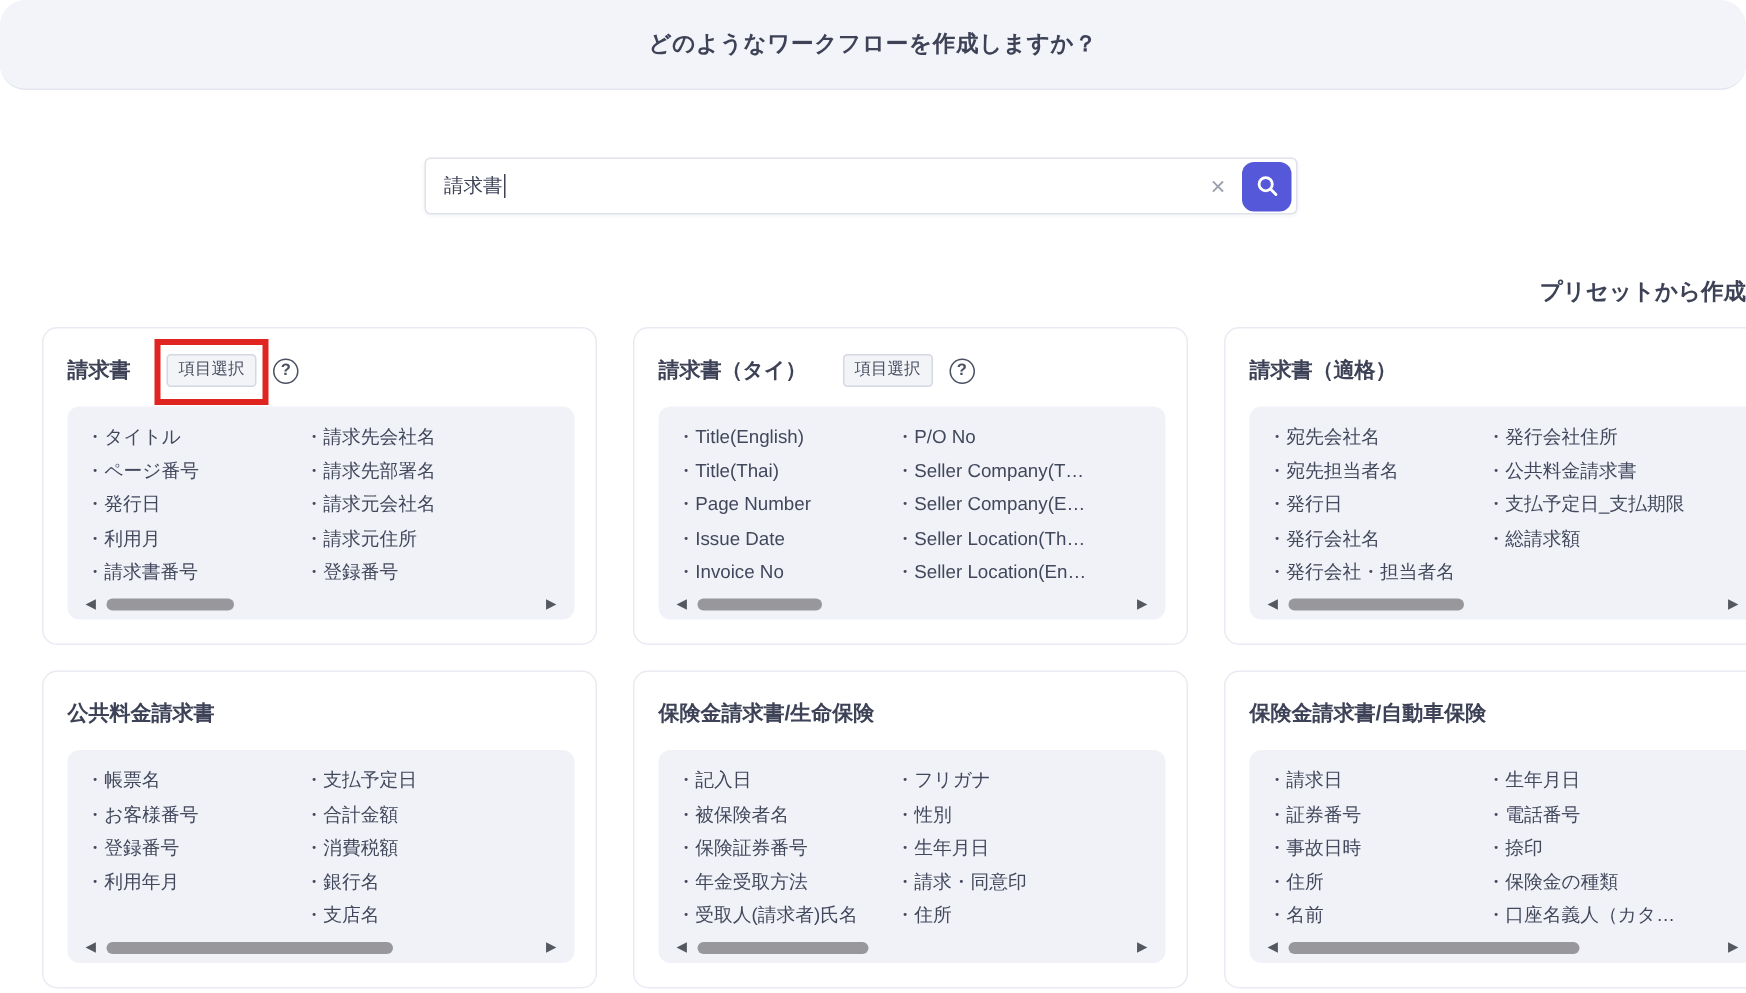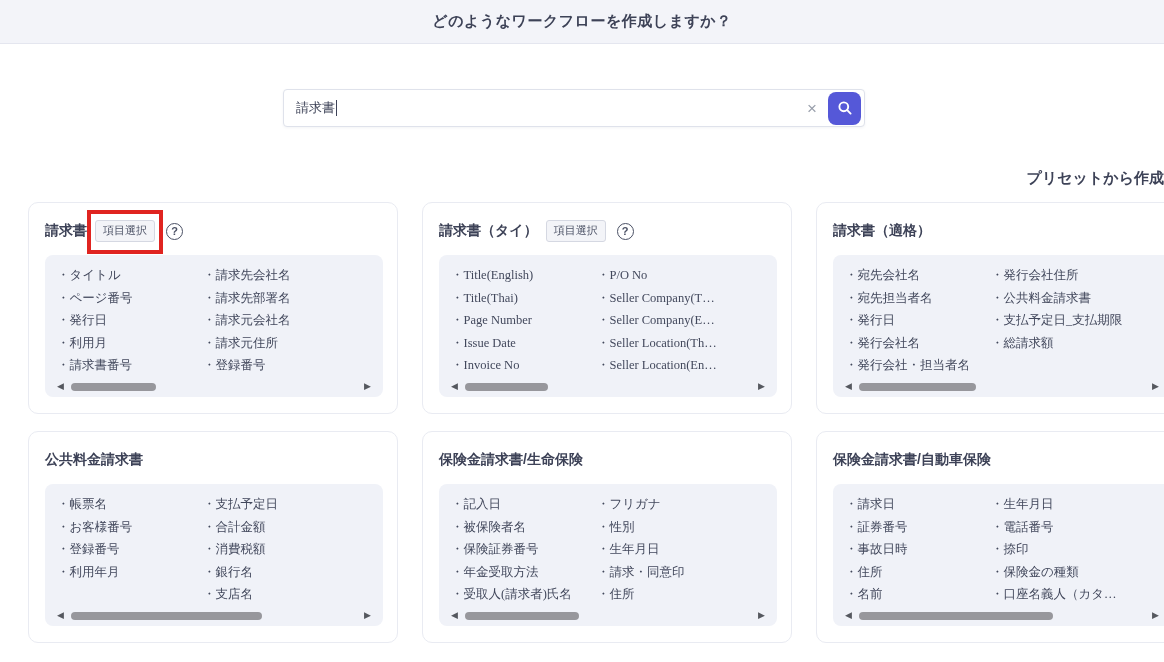--- a/index.html
+++ b/index.html
@@ -10,22 +10,22 @@
     --text:#3D4257;
     --thumb:#97979C;
   }
   *{box-sizing:border-box;}
   html,body{margin:0;padding:0;}
   body{
     width:1164px;height:662px;overflow:hidden;background:#fff;
     font-family:"Liberation Sans","DejaVu Sans",sans-serif;color:var(--text);
   }
   .band{
-    height:44px;background:var(--band-bg);border-bottom:1px solid #E4E6EF;
-    display:flex;align-items:center;justify-content:center;
+    height:60px;background:var(--band-bg);border-bottom:1px solid #E4E6EF;
+    display:flex;align-items:center;justify-content:center;border-radius:17px;
   }
   .band-title{font-size:15px;font-weight:bold;margin:0;letter-spacing:.5px;}
 
   .search-row{margin:45px 0 0 283px;width:582px;}
   .search-box{
     display:flex;align-items:center;height:38px;background:#fff;
     border:1px solid #DFE2EB;border-radius:4px;padding:0 3px 0 12px;
     box-shadow:0 1px 3px rgba(25,35,70,.05);
   }
   .search-text{font-size:13px;white-space:nowrap;}
@@ -42,38 +42,38 @@
   .grid{
     display:grid;grid-template-columns:repeat(3,1fr);
     gap:17px 24px;padding:0 34px 0 28px;
   }
   .card{
     height:212px;background:#fff;border:1px solid #E9EBF2;border-radius:10px;
     padding:12px 14px 12px 16px;
   }
   .card-head{display:flex;align-items:center;height:32px;}
   .card-title{font-size:14px;font-weight:bold;margin:0;white-space:nowrap;}
-  .chip-area{position:relative;display:inline-flex;align-items:center;margin-left:8px;}
+  .chip-area{position:relative;display:inline-flex;align-items:center;margin-left:24px;}
   .chip{
     font-size:11px;color:#4A5064;background:#F3F4F8;border:1px solid #D5D8E2;
     border-radius:3px;padding:3px 7px;line-height:1.2;cursor:pointer;white-space:nowrap;
     font-family:inherit;
   }
   .red-ring{
     position:absolute;left:-8px;right:-8px;top:-10px;bottom:-12px;
     border:4px solid var(--annotation);pointer-events:none;z-index:2;
   }
   .help{
     width:17px;height:17px;margin-left:11px;border:1.5px solid #4A5064;border-radius:50%;
     display:inline-flex;align-items:center;justify-content:center;
     font-size:11px;font-weight:bold;color:#4A5064;cursor:pointer;flex:none;
   }
   .panel{
     margin-top:8px;height:142px;background:var(--panel-bg);border-radius:8px;
-    padding:9px 12px 5px 12px;overflow:hidden;display:flex;flex-direction:column;font-family:Liberation Serif, serif;
+    padding:9px 12px 5px 12px;overflow:hidden;display:flex;flex-direction:column;
   }
   .cols{display:grid;grid-template-columns:146px 168px 1fr;flex:1;overflow:hidden;}
   .col{display:flex;flex-direction:column;overflow:hidden;}
   .field-item{
     font-size:12.5px;line-height:22.6px;color:#42485C;
     white-space:nowrap;overflow:hidden;
   }
   .scrollbar{height:11px;display:flex;align-items:center;margin-top:1px;}
   .arrow{font-size:9px;color:#55585F;line-height:1;flex:none;user-select:none;}
   .arrow.left{margin-right:7px;}

